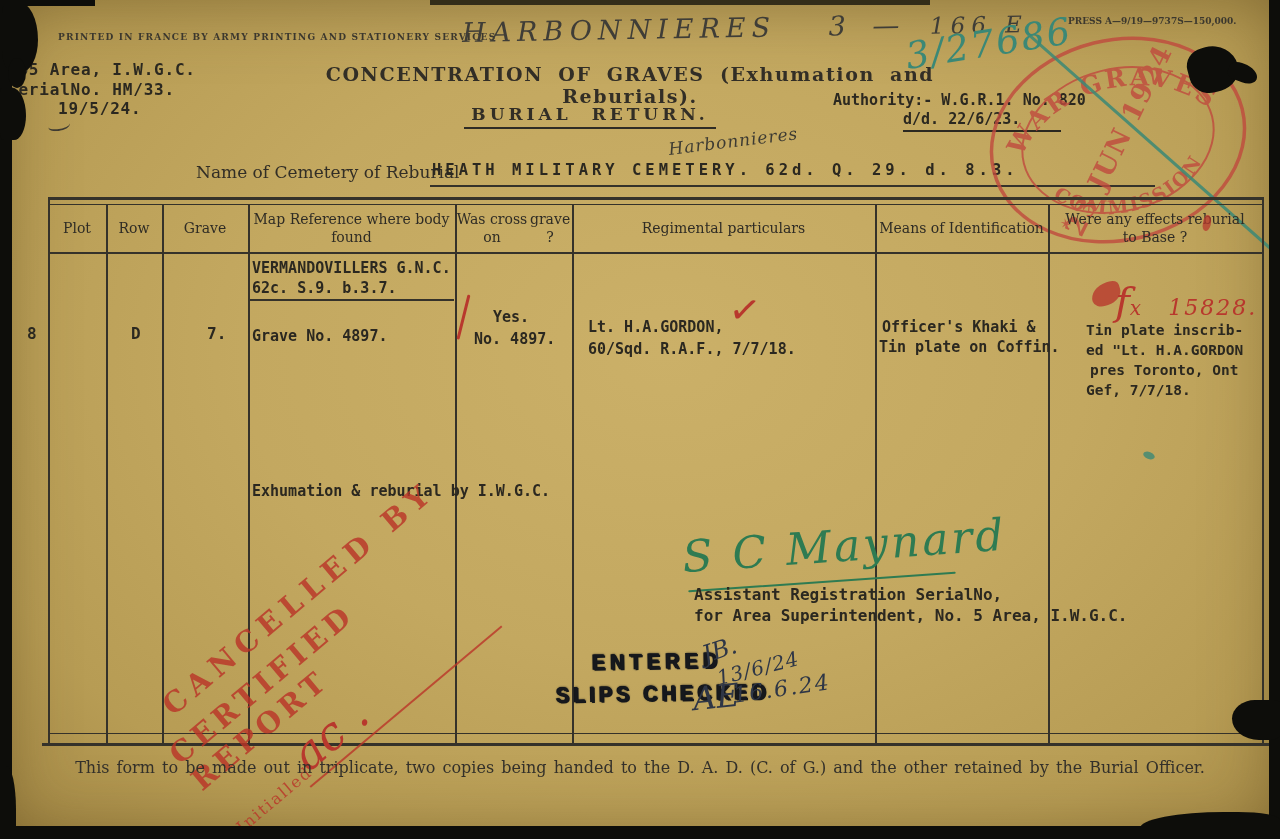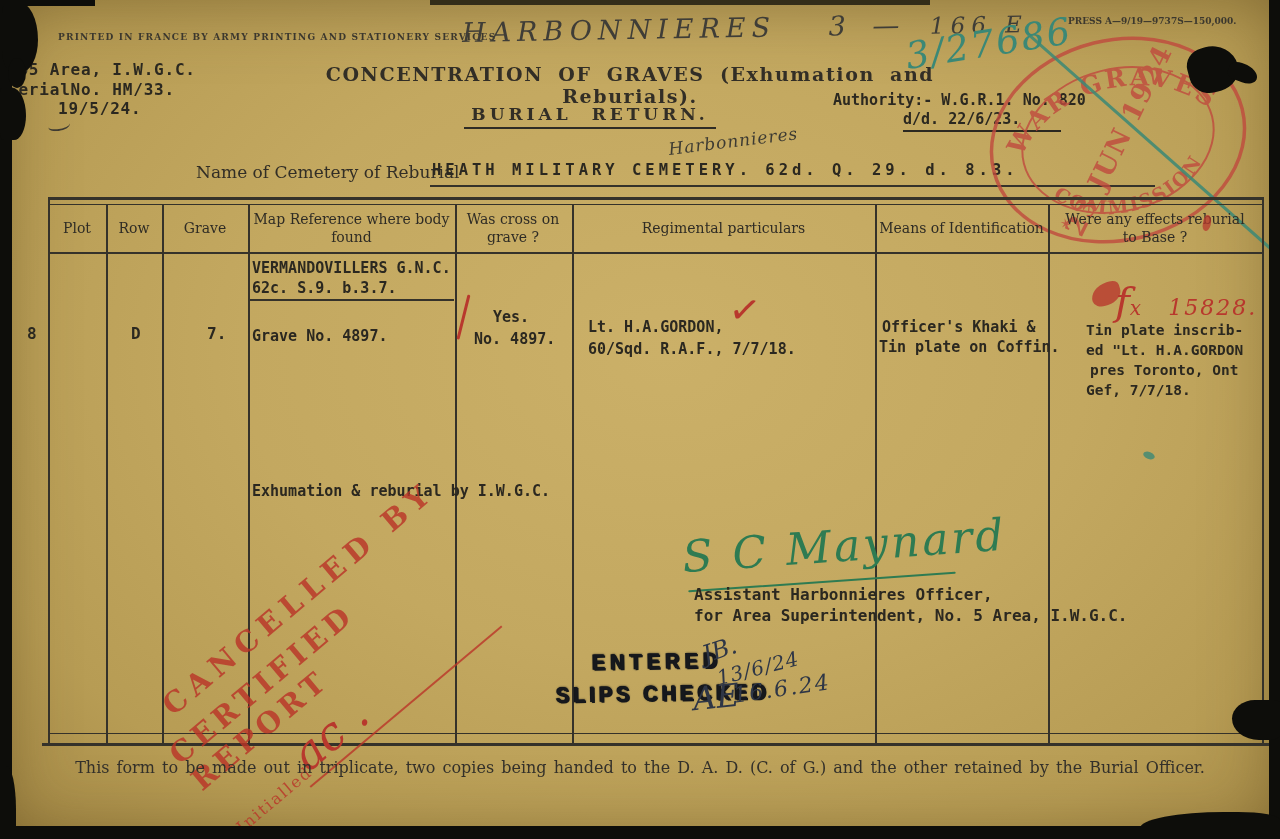--- a/index.html
+++ b/index.html
@@ -87,21 +87,21 @@
   <div class="vl" style="left:455px;top:204px;height:541px;"></div>
   <div class="vl" style="left:572px;top:204px;height:541px;"></div>
   <div class="vl" style="left:875px;top:204px;height:541px;"></div>
   <div class="vl" style="left:1048px;top:204px;height:541px;"></div>
   <div class="vl" style="left:1262px;top:197px;height:548px;"></div>
 
   <div class="hcell" style="left:48px;top:205px;width:58px;height:47px;">Plot</div>
   <div class="hcell" style="left:106px;top:205px;width:56px;height:47px;">Row</div>
   <div class="hcell" style="left:162px;top:205px;width:86px;height:47px;">Grave</div>
   <div class="hcell" style="left:248px;top:205px;width:207px;height:47px;">Map Reference where body found</div>
-  <div class="hcell" style="left:455px;top:205px;width:116px;height:47px;flex-direction:column;">
+  <div class="hcell" style="left:455px;top:205px;width:116px;height:47px;">
     <span>Was cross on</span>
     <span>grave ?</span>
   </div>
   <div class="hcell" style="left:572px;top:205px;width:303px;height:47px;">Regimental particulars</div>
   <div class="hcell" style="left:875px;top:205px;width:173px;height:47px;">Means of Identification</div>
   <div class="hcell" style="left:1048px;top:205px;width:214px;height:47px;flex-direction:column;">
     <span>Were any effects reburial</span>
     <span>to Base ?</span>
   </div>
   <div class="abs" style="left:1203px;top:215px;width:8px;height:16px;background:#b8382d;opacity:.75;border-radius:40% 60% 50% 50%;transform:rotate(12deg);"></div>
@@ -134,21 +134,21 @@
   <div class="abs mono" style="left:1086px;top:322px;font-size:14.5px;">Tin plate inscrib-</div>
   <div class="abs mono" style="left:1086px;top:342px;font-size:14.5px;">ed "Lt. H.A.GORDON</div>
   <div class="abs mono" style="left:1090px;top:362px;font-size:14.5px;">pres Toronto, Ont</div>
   <div class="abs mono" style="left:1086px;top:382px;font-size:14.5px;">Gef, 7/7/18.</div>
 
   <div class="abs mono" style="left:252px;top:482px;font-size:15px;">Exhumation &amp; reburial by I.W.G.C.</div>
 
   <div class="abs hand greentxt" style="left:682px;top:520px;font-size:44px;letter-spacing:3px;transform:rotate(-4deg);">S C Maynard</div>
   <div class="abs" style="left:688px;top:581px;width:268px;height:2.2px;background:#2e7b52;transform:rotate(-4deg);border-radius:2px;"></div>
 
-  <div class="abs mono" style="left:694px;top:585px;font-size:16px;">Assistant Harbonnieres Officer,</div>
+  <div class="abs mono" style="left:694px;top:585px;font-size:16px;">Assistant Registration SerialNo,</div>
   <div class="abs mono" style="left:694px;top:606px;font-size:16px;">for Area Superintendent, No. 5 Area, I.W.G.C.</div>
 
   <div class="abs" style="left:150px;top:562px;width:400px;height:190px;transform:rotate(-40deg);">
     <div class="stampred" style="font-size:29px;letter-spacing:7px;margin-left:26px;">CANCELLED BY</div>
     <div class="stampred" style="font-size:29px;letter-spacing:5px;margin-top:8px;">CERTIFIED REPORT</div>
     <div style="position:relative;margin-top:2px;height:70px;">
       <span class="stampred" style="position:absolute;left:4px;top:34px;font-size:16px;font-weight:normal;letter-spacing:2px;">Initialled</span>
       <span class="hand redtxt" style="position:absolute;left:94px;top:2px;font-size:46px;">ac .</span>
       <div style="position:absolute;left:86px;top:56px;width:250px;height:2.2px;background:rgba(186,52,40,.8);"></div>
     </div>

